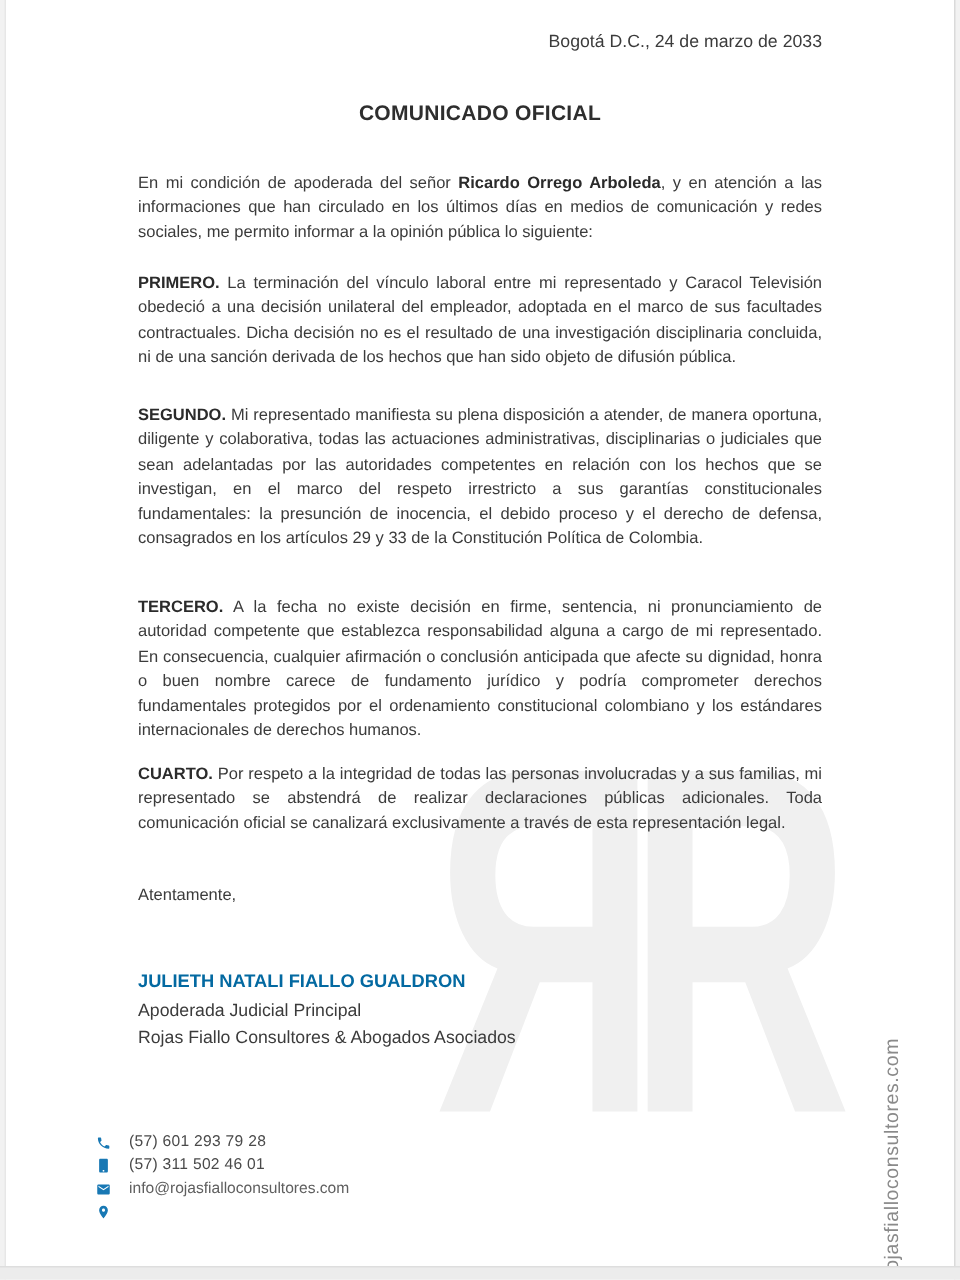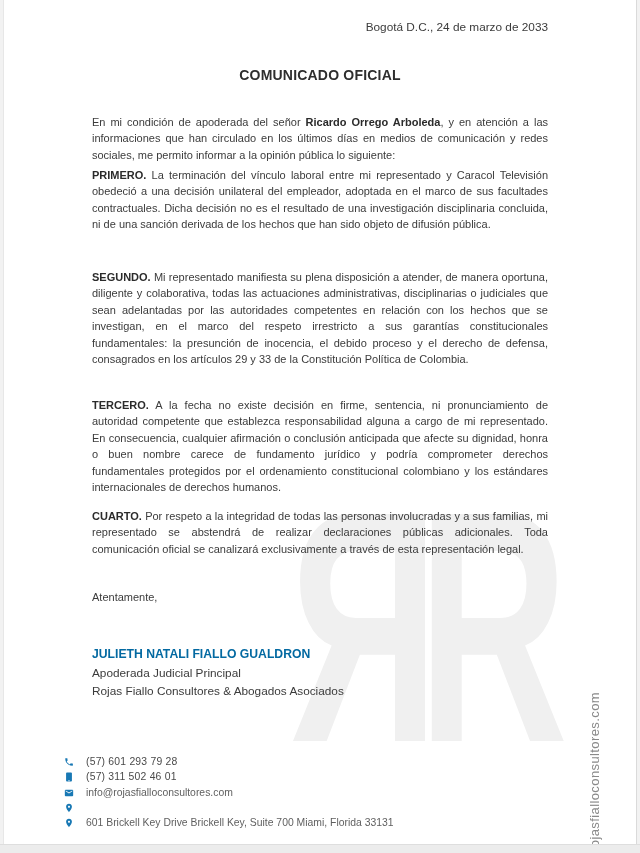--- a/index.html
+++ b/index.html
@@ -18,21 +18,21 @@
   .edge-bottom{ position:absolute; left:0; top:844px; width:640px; height:9px; background:#ececec; border-top:1px solid #dedede; z-index:3; }
 
   .abs { position:absolute; left:92px; width:456px; z-index:2; }
   .txt {
     font-size:11px; line-height:16.4px; color:#3b3b3b;
     text-align:justify; margin:0;
   }
   .date  { top:20px; text-align:right; font-size:11.8px; color:#3b3b3b; }
   .title { top:67px; text-align:center; font-weight:bold; font-size:14px; color:#2e2e2e; letter-spacing:0.2px; }
   .p-intro   { top:114px; }
-  .p-primero { top:167px; }
+  .p-primero { top:181px; }
   .p-segundo { top:269px; }
   .p-tercero { top:397px; }
   .p-cuarto  { top:508px; }
   .closing   { top:589px; text-align:left; }
   .txt b { color:#2b2b2b; }
 
   .signature { top:645px; }
   .sig-name { font-size:12.2px; font-weight:bold; color:#0369a1; line-height:19px; margin:0; }
   .sig-line { font-size:11.8px; color:#3b3b3b; line-height:18.4px; margin:0; }
 
@@ -120,23 +120,15 @@
     </span>
     <span class="f-text">info@rojasfialloconsultores.com</span>
   </div>
   <div class="f-row">
     <span class="f-icon">
       <svg viewBox="0 0 24 24" style="fill: rgb(24, 120, 180);">
           <path d="M12 2C8.1 2 5 5.1 5 9c0 5.2 7 13 7 13s7-7.8 7-13c0-3.9-3.1-7-7-7zm0 9.5c-1.4 0-2.5-1.1-2.5-2.5S10.6 6.5 12 6.5s2.5 1.1 2.5 2.5-1.1 2.5-2.5 2.5z"></path>
         </svg>
     </span>
   </div>
-  <div class="f-row">
-    <span class="f-icon">
-      <svg viewBox="0 0 24 24" style="fill: rgb(24, 120, 180);">
-          <path d="M12 2C8.1 2 5 5.1 5 9c0 5.2 7 13 7 13s7-7.8 7-13c0-3.9-3.1-7-7-7zm0 9.5c-1.4 0-2.5-1.1-2.5-2.5S10.6 6.5 12 6.5s2.5 1.1 2.5 2.5-1.1 2.5-2.5 2.5z"></path>
-        </svg>
-    </span>
-    <span class="f-text">601 Brickell Key Drive Brickell Key, Suite 700 Miami, Florida 33131</span>
-  </div>
 </div>
 
 <div class="site-vertical">www.rojasfialloconsultores.com</div>
 
 </body></html>

